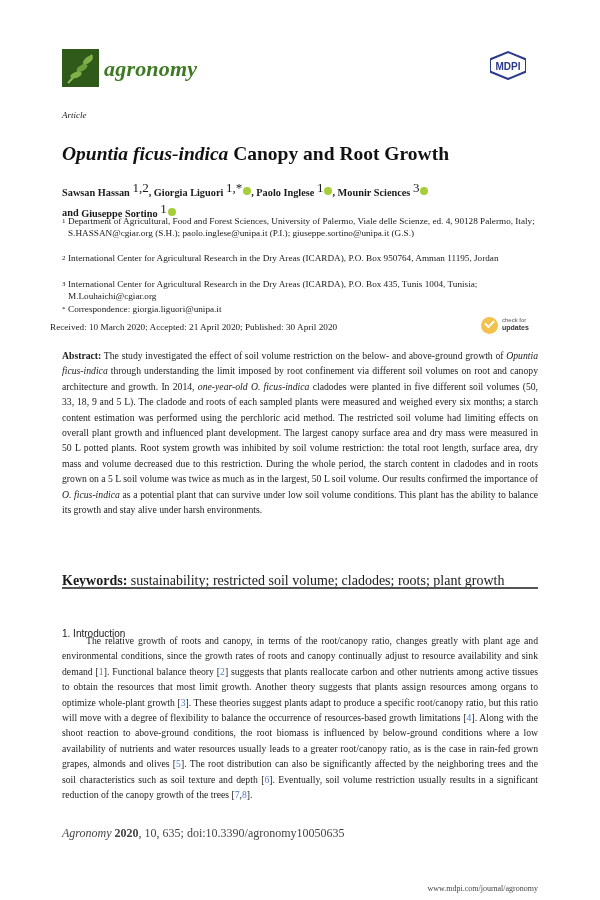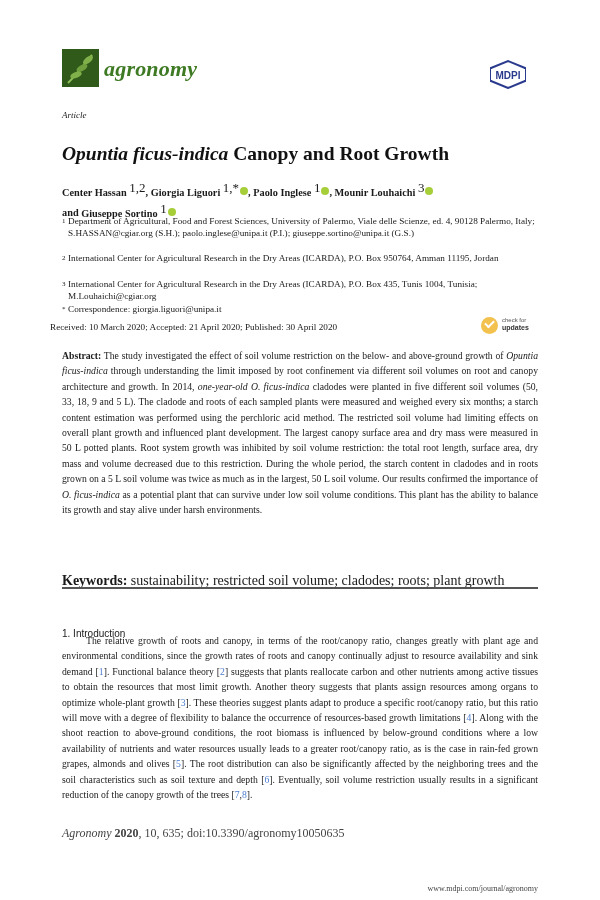--- a/index.html
+++ b/index.html
@@ -1,20 +1,20 @@
 <!DOCTYPE html>
 <html><head>
 <meta charset="utf-8">
 <style>
   html, body { margin:0; padding:0; background:#ffffff; }
   body { width:600px; height:900px; position:relative; overflow:hidden; font-family:"Liberation Serif","DejaVu Serif",serif; color:#1a1a1a; }
   .abs { position:absolute; }
   .logo-box { left:62px; top:49px; width:37px; height:38px; background:#2f5a1a; }
   .logo-text { left:104px; top:56px; font-size:22px; font-style:italic; font-weight:bold; color:#3e7a23; letter-spacing:0.2px; }
-  .mdpi { left:488px; top:59px; width:40px; height:30px; }
+  .mdpi { left:488px; top:50px; width:40px; height:30px; }
   .article-type { left:62px; top:110px; font-size:9px; font-style:italic; color:#222; }
   .title { left:62px; top:119px; font-size:19.5px; font-weight:bold; line-height:23px; width:480px; color:#111; }
   .title i { font-weight:bold; }
   .authors { left:62px; top:180px; font-size:10.3px; font-weight:bold; line-height:15px; width:480px; }
   .authors sup { font-size:13px; font-weight:normal; }
   .orcid { display:inline-block; width:8px; height:8px; border-radius:50%; background:#a6ce39; margin-left:1px; vertical-align:1px; }
   .aff { left:62px; font-size:9.2px; line-height:12px; width:480px; }
   .aff .num { position:absolute; left:0; top:0; font-size:7px; }
   .aff .txt { margin-left:6px; display:block; }
   .dates { left:50px; top:322px; font-size:9.2px; }
@@ -52,24 +52,24 @@
   </svg>
 </div>
 
 <div class="abs article-type">Article</div>
 <div class="abs title">
   <br>
   <i>Opuntia ficus-indica</i><span> Canopy and Root Growth</span>
 </div>
 
 <div class="abs authors">
-  <span><span>Center Hassan</span>&nbsp;<sup>1,2</sup></span><span>, </span>
+  <span><span>Sawsan Hassan</span>&nbsp;<sup>1,2</sup></span><span>, </span>
   <span><span>Giorgia Liguori</span>&nbsp;<sup>1,*</sup><span class="orcid"></span></span><span>, </span>
   <span><span>Paolo Inglese</span>&nbsp;<sup>1</sup><span class="orcid"></span></span><span>, </span>
-  <span><span>Mounir Louhaichi</span>&nbsp;<sup>3</sup><span class="orcid"></span></span><br>
+  <span><span>Mounir Sciences</span>&nbsp;<sup>3</sup><span class="orcid"></span></span><br>
   <span>and </span><span><span>Giuseppe Sortino</span>&nbsp;<sup>1</sup><span class="orcid"></span></span>
 </div>
 
 <div class="abs aff" style="top:215px;">
   <span class="num">1</span>
     <span class="txt">Department of Agricultural, Food and Forest Sciences, University of Palermo, Viale delle Scienze, ed. 4, 90128 Palermo, Italy; S.HASSAN@cgiar.org (S.H.); paolo.inglese@unipa.it (P.I.); giuseppe.sortino@unipa.it (G.S.)</span>
 </div>
 <div class="abs aff" style="top:252px;">
   <span class="num">2</span>
     <span class="txt">International Center for Agricultural Research in the Dry Areas (ICARDA), P.O. Box 950764, Amman 11195, Jordan</span>

